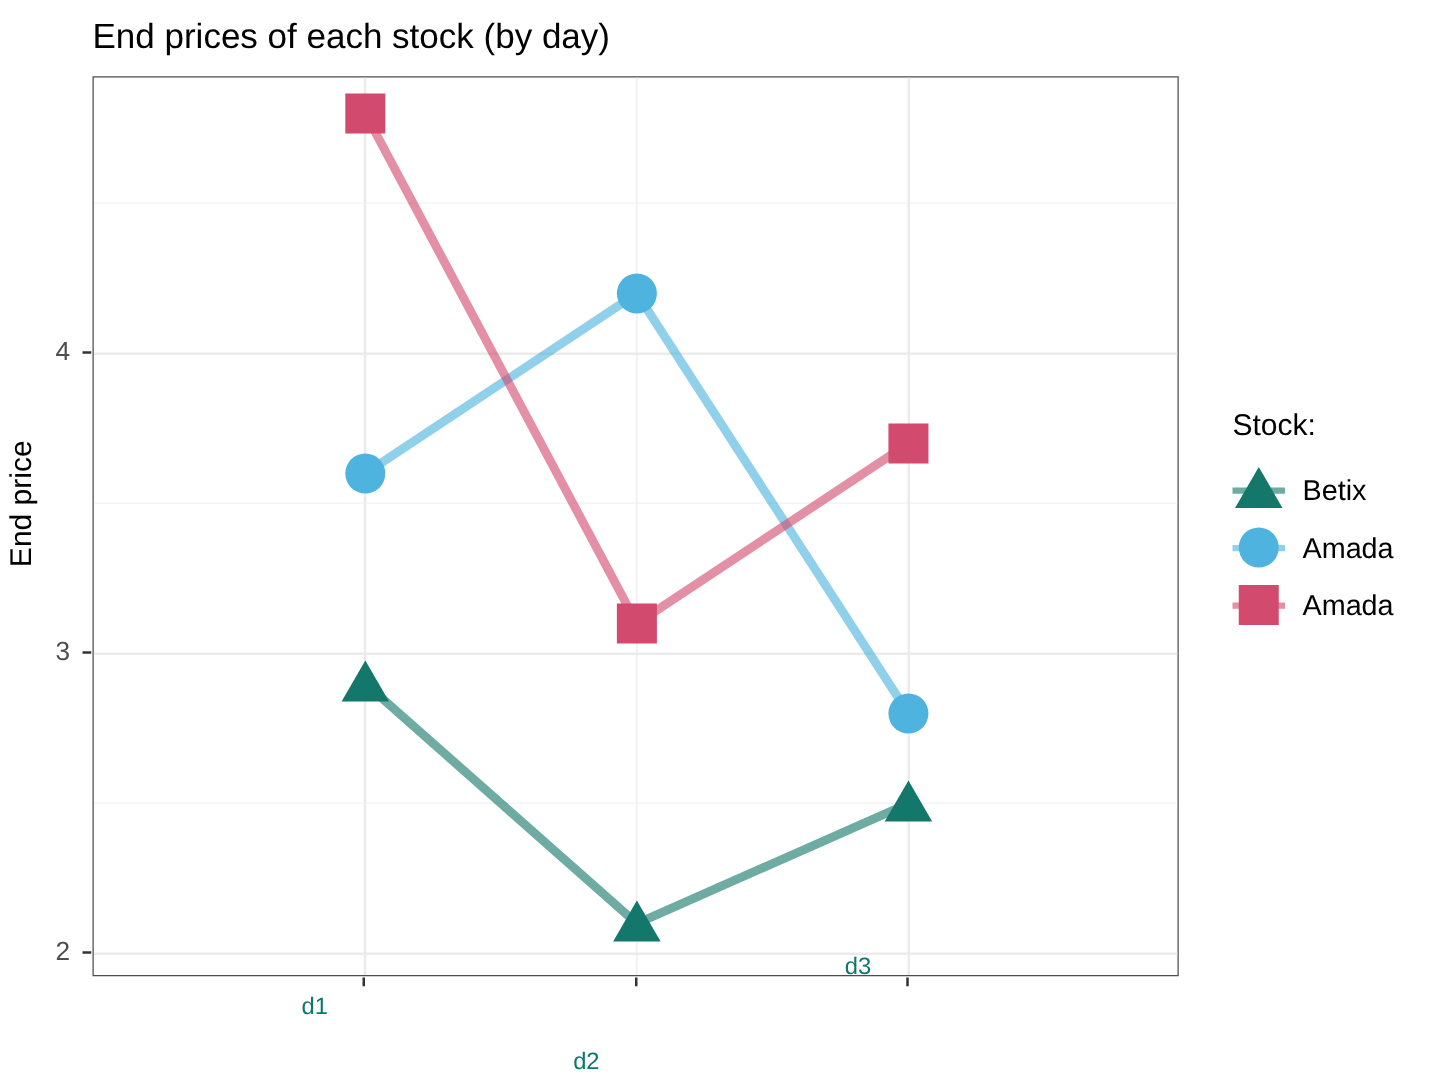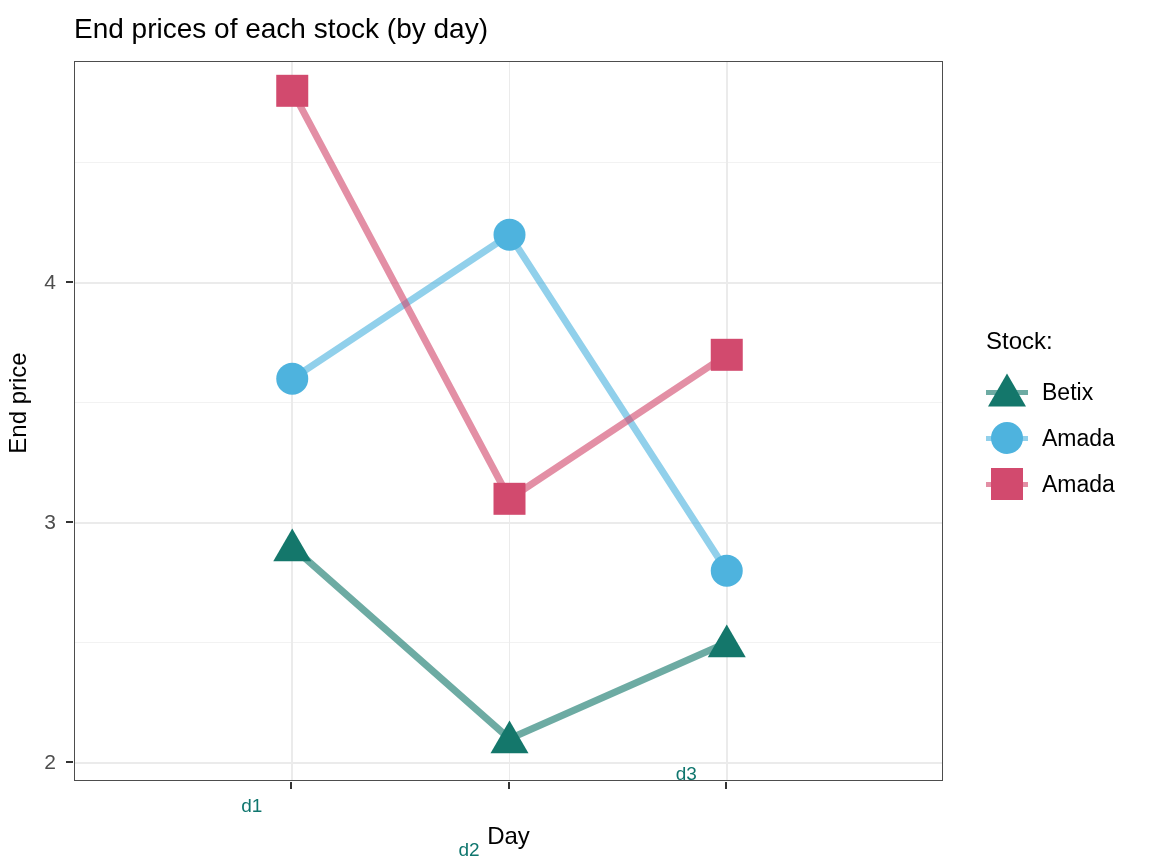--- a/index.html
+++ b/index.html
@@ -220,21 +220,20 @@
       <div class="ytick-mark" style="left: 66px; top: 280.8px;"></div>
       <div class="ytick-label" style="left: -4px; width: 60px; top: 270.8px;">4</div>
       <div class="xtick-mark" style="left: 290.25px; top: 782px;"></div>
       <div class="xtick-label" style="left: 241.25px; width: 100px; top: 796px;">d1</div>
       <div class="xtick-mark" style="left: 507.5px; top: 782px;"></div>
       <div class="xtick-label" style="left: 458.5px; width: 100px; top: 796px; margin-top: 44px;">d2</div>
       <div class="xtick-mark" style="left: 724.75px; top: 782px;"></div>
       <div class="xtick-label" style="left: 675.75px; width: 100px; top: 764px;">d3</div>
     </div>
 
-  <div id="xaxis-title">Day</div>
   <div id="yaxis-title">End price</div>
 
   <div id="legend">
     <div id="legend-title">Stock:</div>
     <div id="legend-rows">
         <div class="legend-row">
           <div class="legend-key">
             <div class="legend-key-line" style="background: rgb(20, 119, 107); opacity: 0.62;"></div>
             <svg width="46" height="46" style="position: absolute; left: 0px; top: 0px;">
               <polygon points="23,4.599999999999998 4,37.4 42,37.4" fill="#14776B"></polygon>

